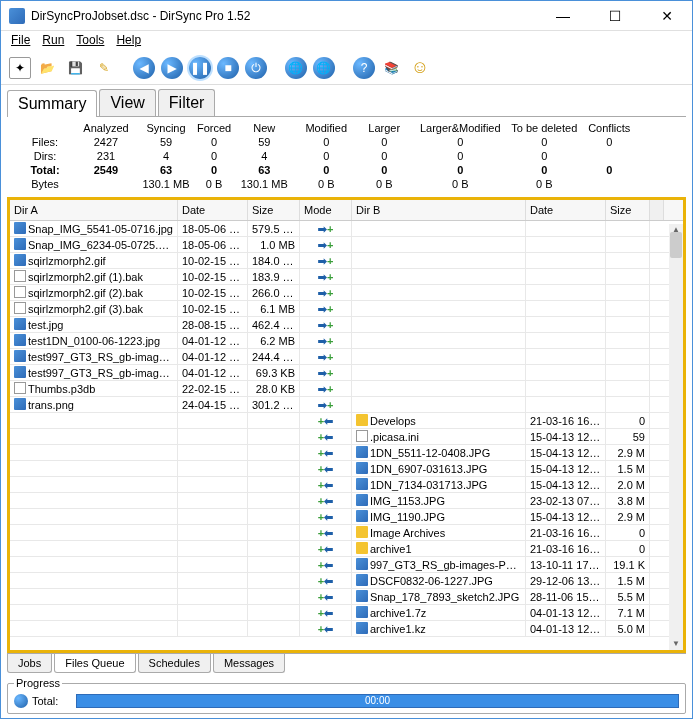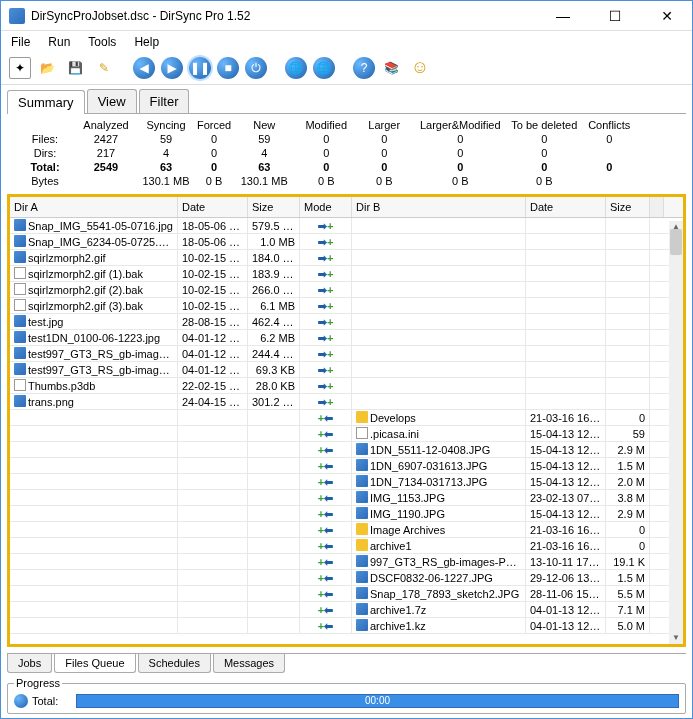--- a/index.html
+++ b/index.html
@@ -2,37 +2,37 @@
 <html><head>
 <meta charset="utf-8">
 <style>
 * { box-sizing: border-box; margin: 0; padding: 0; }
 body { font-family: "Segoe UI", Tahoma, sans-serif; font-size: 11px; background: #fff; width: 693px; height: 719px; overflow: hidden; border: 1px solid #4a90d9; display: flex; flex-direction: column; }
 .titlebar { height: 30px; display: flex; align-items: center; padding: 0 8px; border-bottom: 1px solid #e0e0e0; }
 .titlebar-icon { width: 16px; height: 16px; background: linear-gradient(135deg,#4a90d9,#2e6bb8); border-radius: 2px; margin-right: 6px; }
 .titlebar-text { flex: 1; font-size: 12px; }
 .titlebar-btns { display: flex; gap: 18px; font-size: 14px; }
 .titlebar-btn { width: 34px; text-align: center; cursor: pointer; }
-.menubar { height: 20px; display: flex; align-items: flex-end; gap: 6px; padding: 0 4px; }
+.menubar { height: 20px; display: flex; align-items: flex-start; gap: 0; padding: 0 4px; text-decoration: underline; }
 .menubar span { padding: 2px 6px; cursor: pointer; font-size: 12px; }
 .toolbar { height: 34px; display: flex; align-items: center; gap: 6px; padding: 4px 8px; border-bottom: 1px solid #ddd; }
 .tool-ico { width: 22px; height: 22px; border-radius: 50%; display: flex; align-items: center; justify-content: center; font-size: 12px; cursor: pointer; }
 .tool-sep { width: 6px; }
 .ico-new { background: #fff; border: 1px solid #999; border-radius: 2px; }
 .ico-open { color: #d4a017; }
 .ico-save { color: #2e6bb8; }
 .ico-edit { color: #d4a017; }
 .ico-blue { background: radial-gradient(circle at 30% 30%, #6bb8ff, #1e5fa8); color: #fff; }
 .ico-globe { background: radial-gradient(circle at 30% 30%, #6bb8ff, #1e5fa8); }
 .ico-help { background: radial-gradient(circle at 30% 30%, #6bb8ff, #1e5fa8); color: #fff; }
 .ico-books { color: #d4a017; }
 .ico-smile { color: #d4a017; font-size: 18px; }
 .content { flex: 1; padding: 4px 6px; display: flex; flex-direction: column; overflow: hidden; }
 .top-tabs { display: flex; border-bottom: 1px solid #aaa; }
-.top-tab { padding: 4px 10px; border: 1px solid #aaa; border-bottom: none; background: #f0f0f0; margin-right: 2px; font-size: 13px; cursor: pointer; border-radius: 3px 3px 0 0; }
+.top-tab { padding: 4px 10px; border: 1px solid #aaa; border-bottom: none; background: #f0f0f0; margin-right: 2px; font-size: 16px; cursor: pointer; border-radius: 3px 3px 0 0; }
 .top-tab.active { background: #fff; position: relative; top: 1px; }
 .stats { padding: 4px 0 6px 6px; }
 .stats table { border-collapse: collapse; font-size: 11px; }
 .stats th, .stats td { text-align: center; padding: 1px 0; }
 .stats th { font-weight: normal; }
 .stats td.lbl { width: 64px; }
 .stats .bold td, .stats .bold th { font-weight: bold; }
 .col-analyzed { width: 58px; }
 .col-syncing { width: 62px; }
 .col-forced { width: 34px; }
@@ -58,21 +58,21 @@
 .grid-row > div { padding: 0 4px; border-right: 1px solid #e8e8e8; white-space: nowrap; overflow: hidden; text-overflow: ellipsis; line-height: 16px; }
 .file-ico { display: inline-block; width: 12px; height: 12px; vertical-align: -1px; margin-right: 2px; }
 .fi-img { background: linear-gradient(135deg,#4a90d9,#2e6bb8); border-radius: 1px; }
 .fi-file { border: 1px solid #999; background: #fff; }
 .fi-folder { background: #f4c430; border-radius: 1px; }
 .scrollbar { position: absolute; right: 0; top: 0; width: 14px; height: 100%; background: #f0f0f0; }
 .scroll-thumb { position: absolute; top: 8px; width: 12px; left: 1px; height: 26px; background: #ccc; border-radius: 2px; }
 .scroll-up, .scroll-down { position: absolute; width: 12px; height: 12px; left: 1px; font-size: 8px; text-align: center; line-height: 12px; color: #666; }
 .scroll-up { top: 0; }
 .scroll-down { bottom: 0; }
-.bottom-tabs { display: flex; border-top: 1px solid #aaa; margin-top: 6px; }
+.bottom-tabs { display: flex; border-top: 1px solid #aaa; margin-top: 0; }
 .bottom-tab { padding: 3px 10px; border: 1px solid #aaa; border-top: none; background: #f0f0f0; margin-right: 2px; font-size: 11px; cursor: pointer; border-radius: 0 0 3px 3px; }
 .bottom-tab.active { background: #fff; }
 .progress-box { border: 1px solid #aaa; margin-top: 4px; padding: 3px 6px 5px; border-radius: 2px; }
 .progress-box legend { font-size: 11px; padding: 0 2px; }
 .prog-row { display: flex; align-items: center; margin-top: 2px; }
 .prog-ico { width: 14px; height: 14px; border-radius: 50%; background: radial-gradient(circle at 30% 30%, #6bb8ff, #1e5fa8); margin-right: 4px; }
 .prog-lbl { width: 44px; font-size: 11px; }
 .prog-bar { flex: 1; height: 14px; background: #3a8ee6; border: 1px solid #2e6bb8; color: #fff; text-align: center; font-size: 10px; line-height: 12px; }
 </style>
 </head>
@@ -146,21 +146,21 @@
             <td>0</td>
             <td>59</td>
             <td>0</td>
             <td>0</td>
             <td>0</td>
             <td>0</td>
             <td>0</td>
           </tr>
           <tr>
             <td class="lbl">Dirs:</td>
-            <td>217</td>
+            <td>231</td>
             <td>4</td>
             <td>0</td>
             <td>4</td>
             <td>0</td>
             <td>0</td>
             <td>0</td>
             <td>0</td>
             <td></td>
           </tr>
           <tr class="bold">

